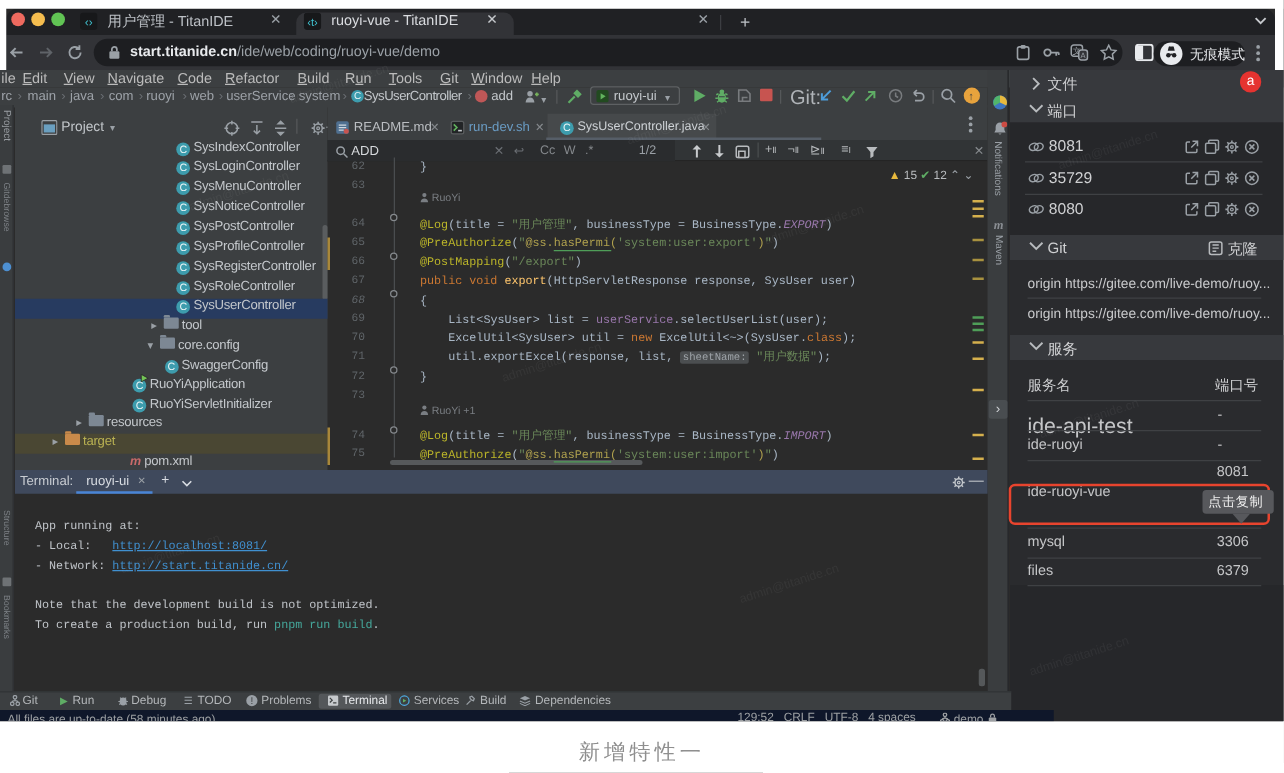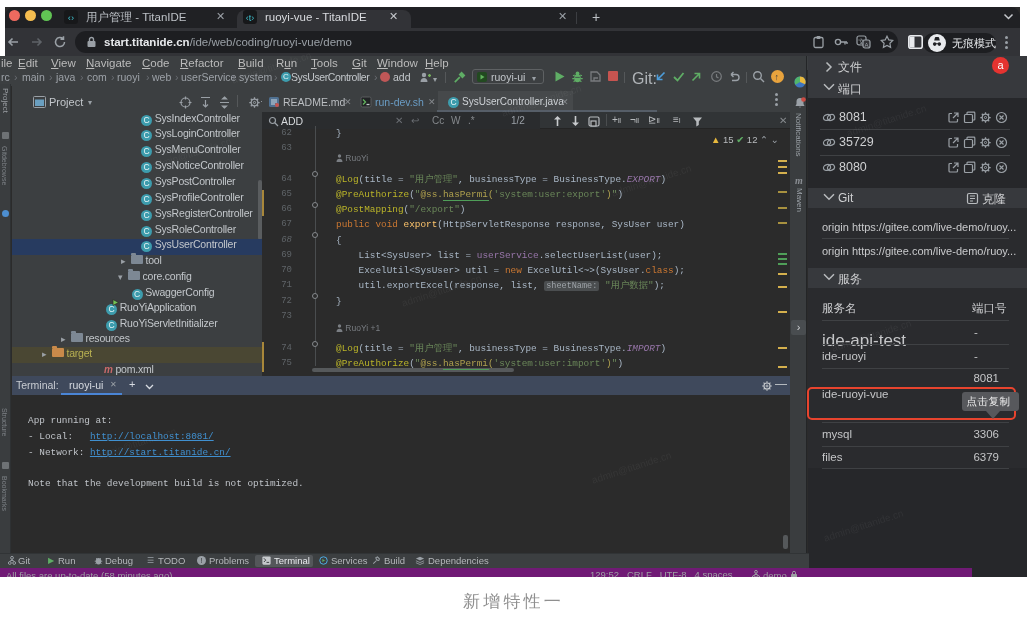--- a/index.html
+++ b/index.html
@@ -41,21 +41,21 @@
 .term{position:absolute;left:12px;top:376px;width:778px;height:177px;background:#2b2b2b;}
 .termhead{position:absolute;left:0;top:0;width:778px;height:19px;background:#3f495c;color:#c8ccd2;font-size:10.5px;}
 .tline{position:absolute;left:16px;white-space:pre;font-family:"Liberation Mono",monospace;font-size:9.4px;color:#c0c4c9;}
 
 .rpanel{position:absolute;left:808px;top:56px;width:219px;height:521px;background:#2a2b2e;color:#c9cacc;}
 .rphead{position:absolute;left:0;width:219px;background:#37393d;}
 .rrow{position:absolute;left:14px;font-size:12px;color:#cfd0d2;}
 .sep{position:absolute;left:14px;width:187px;height:1px;background:#3f4144;}
 
 .btool{position:absolute;left:0;top:553px;width:809px;height:15px;background:#3c3f41;border-top:1px solid #313436;color:#b4b7ba;font-size:9.5px;}
-.bstat{position:absolute;left:0;top:568px;width:972px;height:9px;background:#701a75;color:#9da0a3;font-size:9.5px;overflow:hidden;}
+.bstat{position:absolute;left:0;top:568px;width:843px;height:9px;background:#0f172a;color:#9da0a3;font-size:9.5px;overflow:hidden;}
 .caption{position:absolute;left:0;top:590px;width:1027px;text-align:center;color:#8f8f8f;font-size:17px;letter-spacing:3.2px;}
 .wm{position:absolute;color:rgba(255,255,255,0.05);font-size:10px;transform:rotate(-18deg);white-space:nowrap;}
 </style>
 </head>
 <body>
 <div class="page">
 <div class="shot">
 
 <div class="abs" style="left:0;top:0;width:1027px;height:7px;background:#fff;z-index:6;"></div>
 <div class="abs" style="left:0;top:0;width:5px;height:56px;background:#fff;z-index:6;"></div>
@@ -456,20 +456,21 @@
 <svg class="abs" style="left:749px;top:4px;" width="12" height="12" viewBox="0 0 13 13">
           <circle cx="6.5" cy="6.5" r="3.3" stroke="#c3c7cb" stroke-width="1.25" fill="none"></circle>
           <circle cx="6.5" cy="6.5" r="1.1" stroke="#c3c7cb" stroke-width="1" fill="none"></circle>
           <path d="M6.5 1.3 v1.8 M6.5 9.9 v1.8 M1.3 6.5 h1.8 M9.9 6.5 h1.8 M2.8 2.8 l1.3 1.3 M8.9 8.9 l1.3 1.3 M2.8 10.2 l1.3-1.3 M8.9 4.1 l1.3-1.3" stroke="#c3c7cb" stroke-width="1.25"></path>
         </svg>
 <div class="abs" style="left:763px;top:1px;color:#c3c7cb;font-size:12px;">—</div>
 <div class="tline" style="top:39px;">App running at:</div>
 <div class="tline" style="top:54.9px;">- Local:   <span style="color:#4090d0;text-decoration:underline;">http://localhost:8081/</span></div>
 <div class="tline" style="top:70.8px;">- Network: <span style="color:#4090d0;text-decoration:underline;">http://start.titanide.cn/</span></div>
 <div class="tline" style="top:101.8px;">Note that the development build is not optimized.</div>
+<div class="tline" style="top:117.6px;">To create a production build, run <span style="color:#45a89c;">pnpm run build</span>.</div>
 <div class="abs" style="left:771px;top:159px;width:5px;height:14px;background:#55585a;border-radius:2px;"></div>
 </div>
 
 <div class="rpanel">
 <div class="rphead" style="top:0;height:42px;"></div>
 <svg class="abs" style="left:17px;top:5px;" width="8" height="12" viewBox="0 0 8 12">
           <path d="M1.5 1.5 L6 6 L1.5 10.5" stroke="#b8bbbe" stroke-width="1.5" fill="none"></path>
         </svg>
 <div class="rrow" style="left:30px;top:3px;">文件</div>
 <div class="abs" style="left:184px;top:1px;width:17px;height:17px;border-radius:50%;background:#e53330;color:#fff;font-size:11px;text-align:center;line-height:16px;">a</div>

